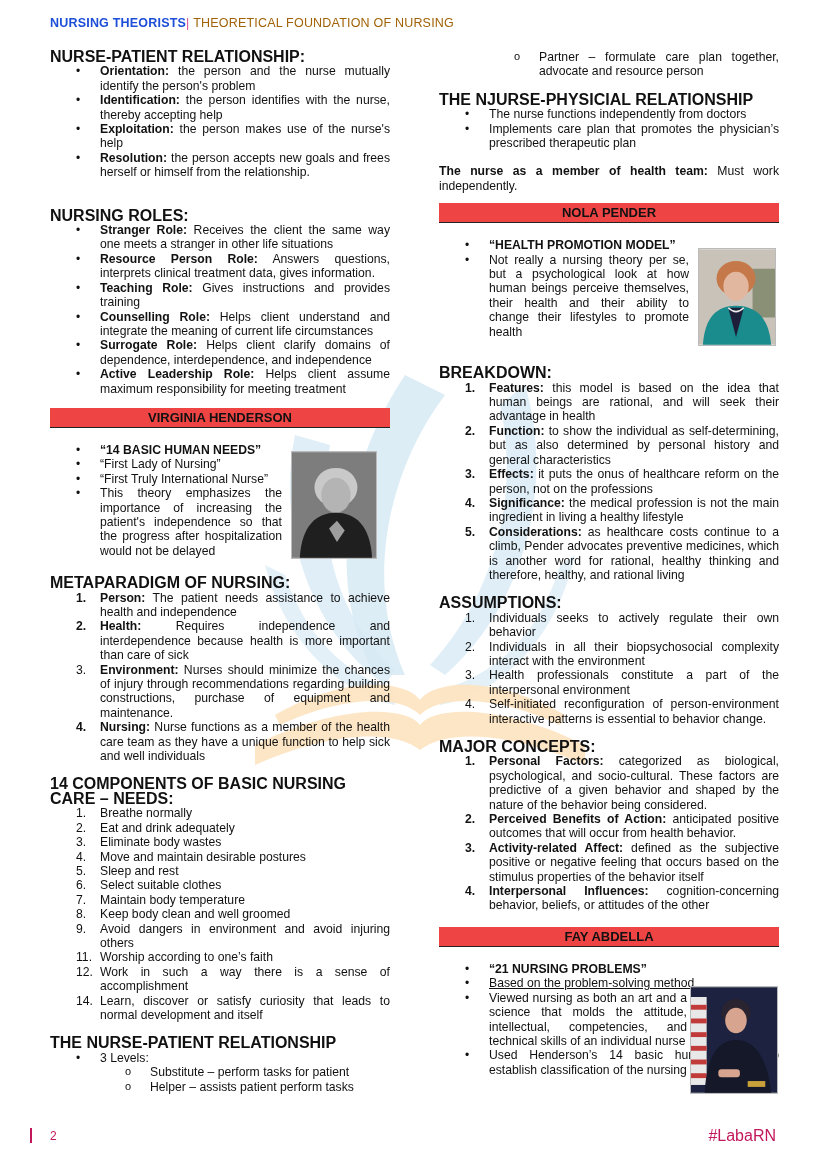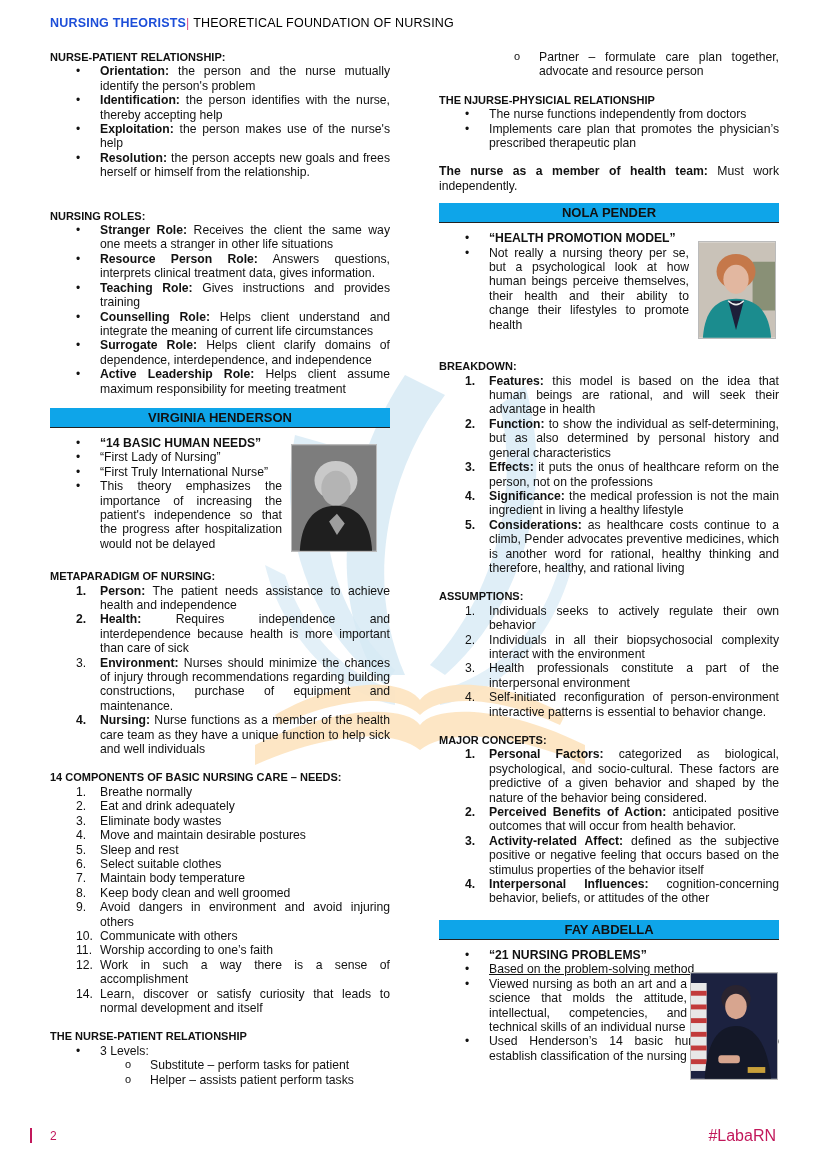--- a/index.html
+++ b/index.html
@@ -4,43 +4,43 @@
 <style>
   * { box-sizing: border-box; margin: 0; padding: 0; }
   html, body { width: 828px; height: 1171px; background: #ffffff; overflow: hidden; }
   body { position: relative; font-family: "Liberation Sans", sans-serif; color: #111; font-size: 12.2px; line-height: 14.4px; }
 
   .watermark { position: absolute; left: 255px; top: 345px; width: 330px; height: 460px; z-index: 0; pointer-events: none; }
 
   .running-head { position: absolute; left: 50px; top: 16px; font-size: 12.5px; font-weight: bold; letter-spacing: 0.2px; z-index: 2; }
   .running-head .rh-main { color: #1d4ed8; }
   .running-head .rh-sep { color: #d94f8a; font-weight: normal; }
-  .running-head .rh-sub { color: #000000; font-weight: normal; }
+  .running-head .rh-sub { color: #a16207; font-weight: normal; }
 
   .col { position: absolute; z-index: 2; }
   .col-left { left: 50px; top: 50px; width: 340px; }
   .col-right { left: 439px; top: 50px; width: 340px; }
 
-  .h { font-weight: bold; font-size: 11px; }
+  .h { font-weight: bold; font-size: 16px; }
   .sec { margin-bottom: 14px; }
 
   ul.b { list-style: none; }
   ul.b > li { position: relative; padding-left: 50px; text-align: justify; }
   ul.b > li::before { content: "•"; position: absolute; left: 26px; top: 0; font-size: 12px; }
   ul.sub { list-style: none; }
   ul.sub > li { position: relative; padding-left: 100px; text-align: justify; }
   ul.sub > li::before { content: "o"; position: absolute; left: 75px; top: -1px; font-size: 11px; }
 
   ol.n { list-style: none; }
   ol.n > li { position: relative; padding-left: 50px; text-align: justify; }
   ol.n > li .num { position: absolute; left: 26px; top: 0; }
 
   b { font-weight: bold; }
 
-  .band { background: #0ea5e9; border-bottom: 1.5px solid #222; text-align: center; font-weight: bold; font-size: 13px; height: 20px; line-height: 19px; margin-bottom: 8px; }
+  .band { background: #ef4444; border-bottom: 1.5px solid #222; text-align: center; font-weight: bold; font-size: 13px; height: 20px; line-height: 19px; margin-bottom: 15px; }
 
   .with-photo { position: relative; }
   .photo { position: absolute; border: 1px solid #bbb; overflow: hidden; }
   .photo svg { display: block; width: 100%; height: 100%; }
 
   .footer-bar { position: absolute; left: 30px; top: 1128px; width: 2px; height: 15px; background: #c2185b; z-index: 2; }
   .footer-page { position: absolute; left: 50px; top: 1129px; font-size: 12px; color: #c2185b; z-index: 2; }
   .footer-tag { position: absolute; right: 52px; top: 1129px; font-size: 16px; color: #c2185b; z-index: 2; text-align: center; }
 </style>
 </head>
@@ -122,21 +122,20 @@
     <ol class="n">
       <li><span class="num">1.</span><span>Breathe normally</span></li>
       <li><span class="num">2.</span><span>Eat and drink adequately</span></li>
       <li><span class="num">3.</span><span>Eliminate body wastes</span></li>
       <li><span class="num">4.</span><span>Move and maintain desirable postures</span></li>
       <li><span class="num">5.</span><span>Sleep and rest</span></li>
       <li><span class="num">6.</span><span>Select suitable clothes</span></li>
       <li><span class="num">7.</span><span>Maintain body temperature</span></li>
       <li><span class="num">8.</span><span>Keep body clean and well groomed</span></li>
       <li><span class="num">9.</span><span>Avoid dangers in environment and avoid injuring others</span></li>
-      <li><span class="num">10.</span><span>Communicate with others</span></li>
       <li><span class="num">11.</span><span>Worship according to one’s faith</span></li>
       <li><span class="num">12.</span><span>Work in such a way there is a sense of accomplishment</span></li>
       <li><span class="num">14.</span><span>Learn, discover or satisfy curiosity that leads to normal development and itself</span></li>
     </ol>
   </div>
 
   <div class="sec">
     <div class="h">THE NURSE-PATIENT RELATIONSHIP</div>
     <ul class="b">
       <li><span>3 Levels:</span></li>

